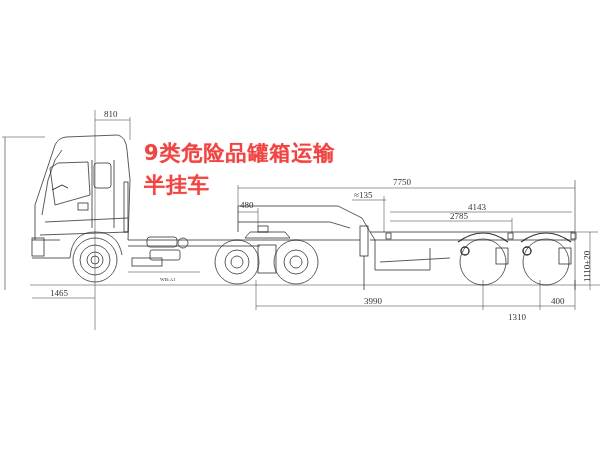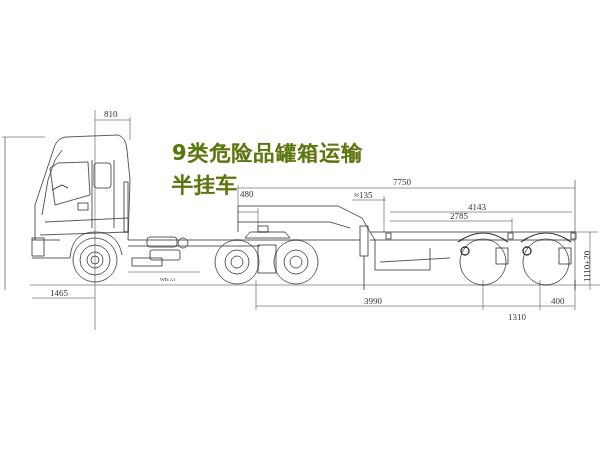--- a/index.html
+++ b/index.html
@@ -1,24 +1,23 @@
 <!DOCTYPE html>
 <html><head>
   <meta charset="utf-8">
   <style>
     html, body { margin: 0; padding: 0; background: #ffffff; }
     body { width: 600px; height: 450px; overflow: hidden; position: relative; font-family: "DejaVu Sans", sans-serif; }
     #stage { position: absolute; left: 0; top: 0; width: 600px; height: 450px; }
     svg { position: absolute; left: 0; top: 0; }
     .title {
-      position: absolute; color: #4d7c0f; font-weight: bold;
+      position: absolute; color: #ef4444; font-weight: bold;
       font-family: "DejaVu Sans", sans-serif; letter-spacing: 1px;
       text-shadow: 0 0 1px rgba(240,58,28,0.6);
       line-height: 1;
-      margin-left: 28px;
     }
     .t1 { left: 144px; top: 143px; font-size: 21px; }
     .t2 { left: 144px; top: 175px; font-size: 21px; text-align: center; }
     .dim {
       position: absolute; font-family: "Liberation Serif", serif; font-size: 9px; color: #333;
       line-height: 1; white-space: nowrap;
     }
     .dim-v { transform: rotate(-90deg); transform-origin: left top; }
   </style>
 </head>
@@ -150,21 +149,21 @@
       <line x1="540" y1="280" x2="540" y2="310"></line>
       <line x1="575" y1="280" x2="575" y2="310"></line>
     </g>
   </svg>
 
   <div class="title t1">9类危险品罐箱运输</div>
   <div class="title t2">半挂车</div>
 
   <div class="dim" style="left:104px; top:110px;">810</div>
   <div class="dim" style="left:50px; top:289px;">1465</div>
-  <div class="dim" style="left:240px; top:190px;">480</div>
+  <div class="dim" style="left:240px; top:201px;">480</div>
   <div class="dim" style="left:354px; top:191px;">≈135</div>
   <div class="dim" style="left:393px; top:178px;">7750</div>
   <div class="dim" style="left:468px; top:203px;">4143</div>
   <div class="dim" style="left:450px; top:212px;">2785</div>
   <div class="dim" style="left:364px; top:297px;">3990</div>
   <div class="dim" style="left:508px; top:297px;margin-top:16px;">1310</div>
   <div class="dim" style="left:551px; top:297px;">400</div>
   <div class="dim dim-v" style="left:583px; top:282px;">1110±20</div>
   <div class="dim" style="left:160px; top:277px; font-size:5px;">WB:A1</div>
 </div>

